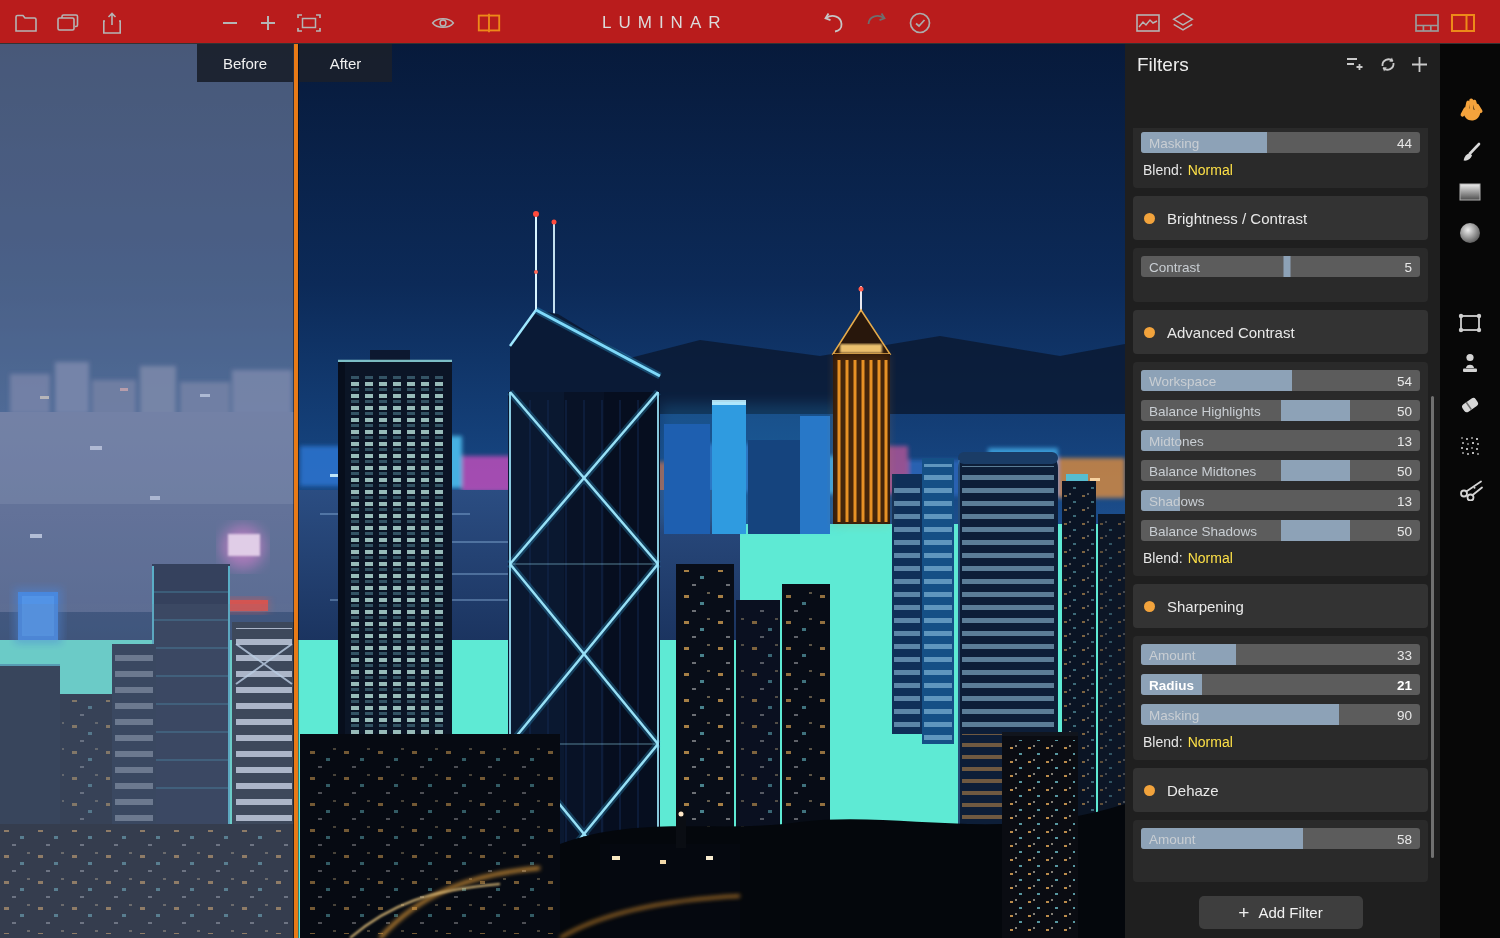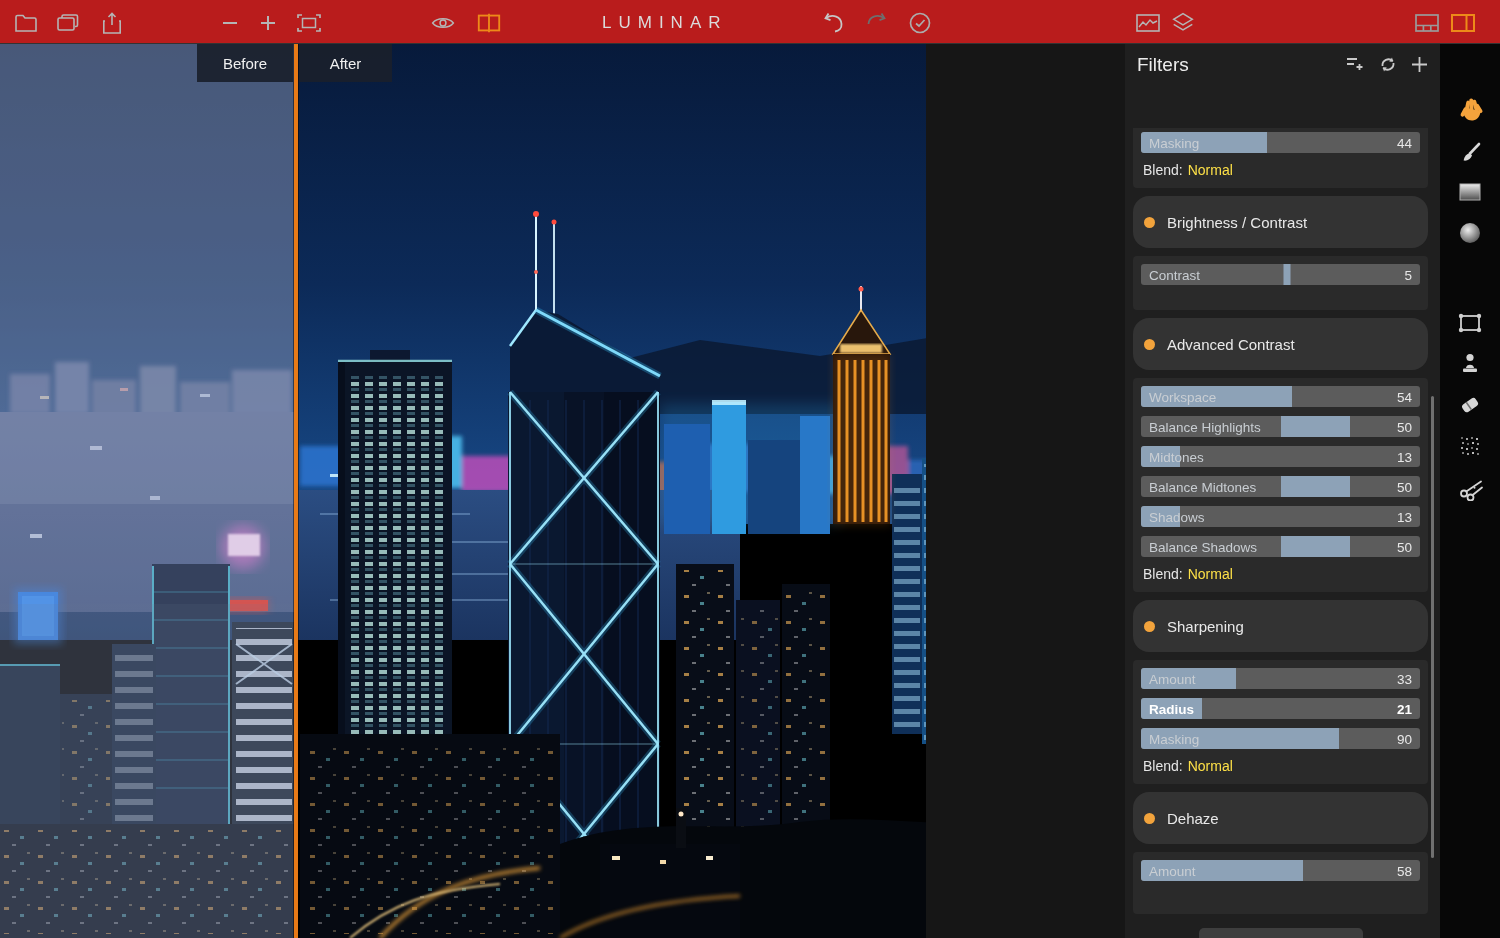--- a/index.html
+++ b/index.html
@@ -10,22 +10,22 @@
   
   .topbar { position:absolute; left:0; top:0; width:1500px; height:44px;
             background:#b91c1c; border-bottom:1px solid #333; z-index:40; }
   .tb-icon { position:absolute; top:10px; width:26px; height:26px; display:flex;
              align-items:center; justify-content:center; cursor:pointer; }
   .tb-icon svg { display:block; }
   .app-title { position:absolute; left:602px; top:13px; font-size:17px; letter-spacing:7px;
                color:#DBDBDB; font-weight:400; }
 
   
-  .image-area { position:absolute; left:0; top:44px; width:926px; height:894px;
-                background:#000000; overflow:hidden; }
+  .image-area { position:absolute; left:0; top:44px; width:1125px; height:894px;
+                background:#5eead4; overflow:hidden; }
   .image-area svg.scene { position:absolute; left:0; top:0; }
   .compare-label { position:absolute; top:0; height:38px; display:flex; align-items:center;
                    justify-content:center; background:rgba(26,32,43,0.92); color:#F0F0F0;
                    font-size:15px; z-index:5; }
   .label-before { left:197px; width:96px; }
   .label-after  { left:299px; width:93px; }
   .split-divider { position:absolute; left:294px; top:0; width:4px; height:894px;
                    background:#E87A17; z-index:4; box-shadow:-1px 0 0 rgba(0,0,0,.45), 1px 0 0 rgba(0,0,0,.45);
                    cursor:ew-resize; }
 
@@ -38,21 +38,21 @@
   .fp-actions span { cursor:pointer; }
   .workspace-row { display:flex; align-items:center; margin:8px 14px 0 12px; }
   .ws-label { font-size:14px; color:#CDCDCD; margin-right:10px; white-space:nowrap; }
   .ws-select { flex:1; height:25px; background:#4A4A4A; border-radius:3px; position:relative;
                display:flex; align-items:center; padding:0 24px 0 10px; cursor:pointer; }
   .ws-value { font-size:14px; color:#E4E4E4; }
   .ws-chevron { position:absolute; right:9px; top:9px; width:9px; height:9px; }
 
   .filter-cards { position:absolute; left:8px; right:12px; top:84px; }
   .card { border-radius:4px; margin-bottom:8px; }
-  .header-card { height:52px; background:#333333; display:flex; align-items:center; cursor:pointer;border-radius:16px; }
+  .header-card { height:44px; background:#333333; display:flex; align-items:center; cursor:pointer; }
   .dot { width:11px; height:11px; border-radius:50%; background:#F2A33C; margin:0 12px 0 11px; }
   .sec-title { font-size:15px; color:#E9E9E9; }
   .body-card { background:#2A2A2A; padding:8px; }
   .body-card.clipped { border-radius:0 0 4px 4px; padding-top:4px; }
   .slider { position:relative; height:21px; background:#5C5C5C; border-radius:3px;
             margin-bottom:9px; overflow:hidden; cursor:pointer; }
   .s-fill { position:absolute; left:0; top:0; bottom:0; background:#8DA2B7; }
   .s-handle { position:absolute; top:0; bottom:0; width:7px; background:#8DA2B7;
               transform:translateX(-50%); }
   .s-label { position:absolute; left:8px; top:50%; transform:translateY(-50%);

